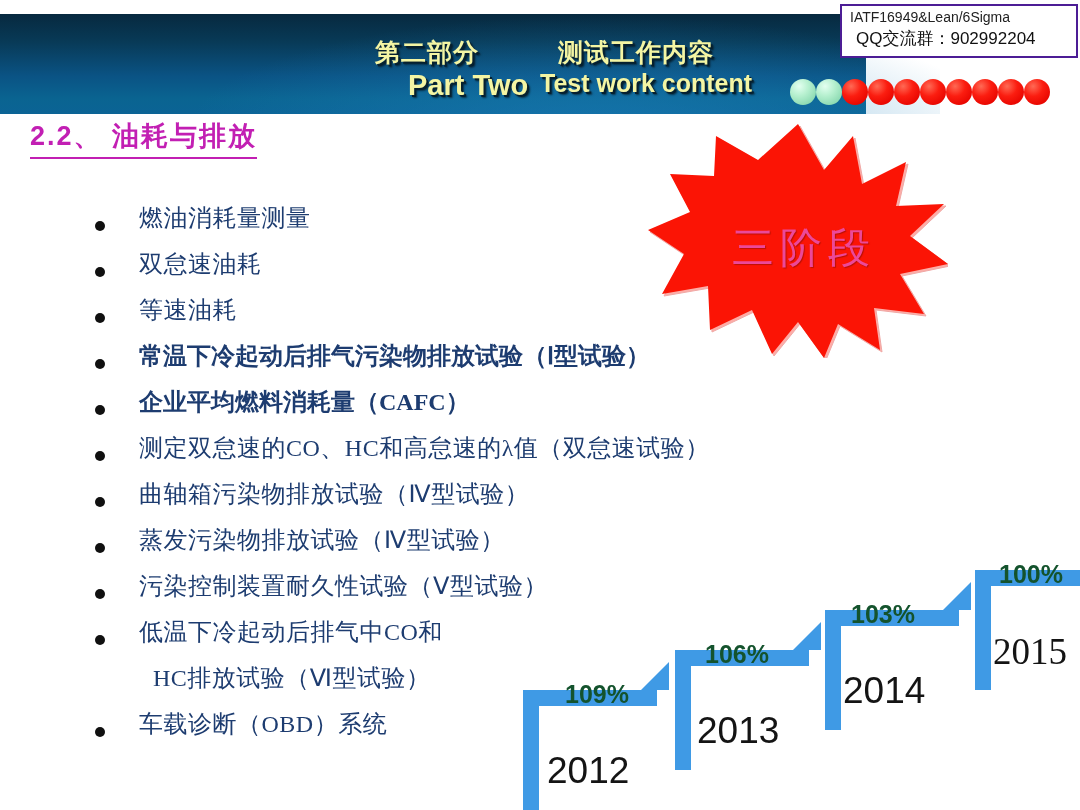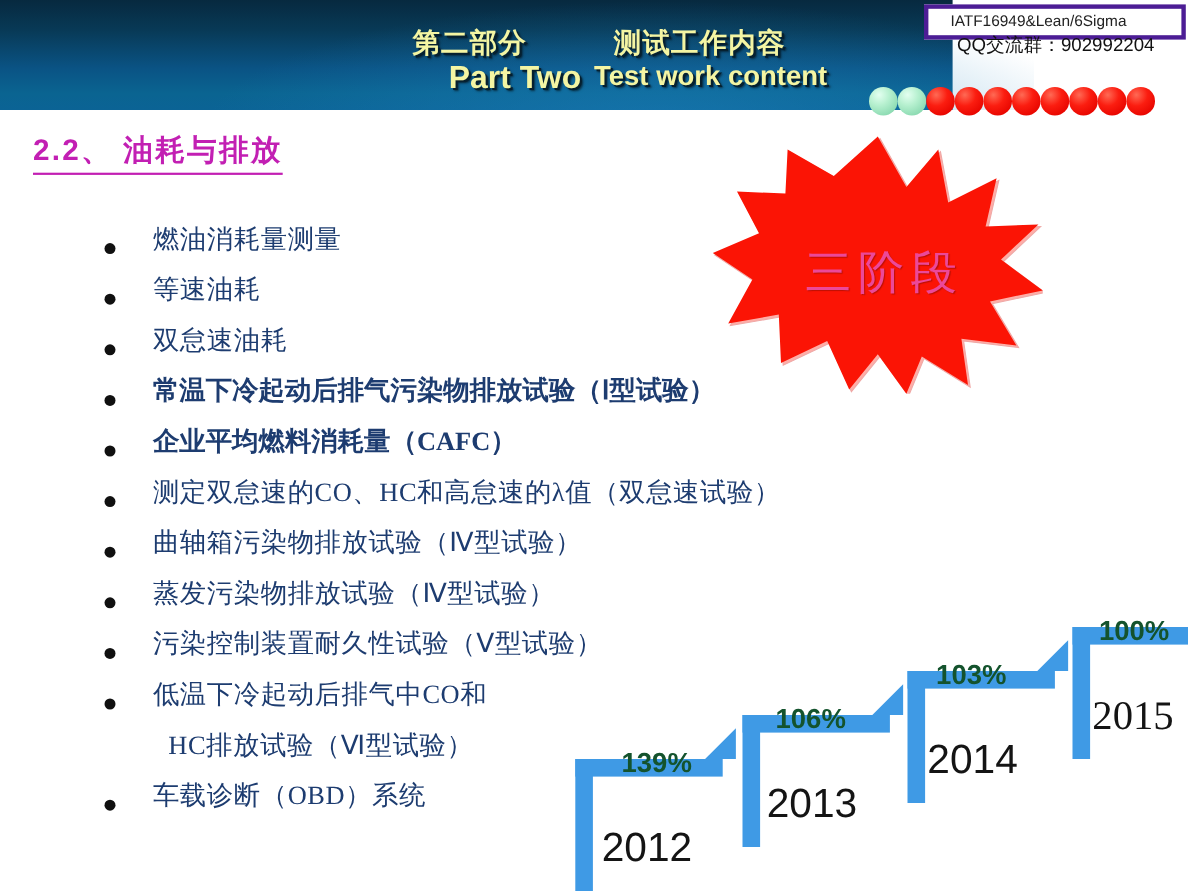--- a/index.html
+++ b/index.html
@@ -11,21 +11,21 @@
     width: 1080px;
     height: 810px;
     position: relative;
     overflow: hidden;
     font-family: "Liberation Sans", sans-serif;
   }
 
   
   #header-band {
     position: absolute;
-    left: 0; top: 0;
+    left: 0; top: 14px;
     width: 866px; height: 100px;
     background: linear-gradient(to bottom,
         #07293f 0%,
         #083a57 28%,
         #0a5384 62%,
         #0a6491 85%,
         #0b6395 100%);
     overflow: visible;
   }
   
@@ -51,25 +51,25 @@
   }
   #title-cn-part  { left: 375px; top: 22px; font-size: 25px; letter-spacing: 1px; }
   #title-en-part  { left: 372px; top: 55px; font-size: 29px; letter-spacing: 0px; margin-left: 36px; }
   #title-cn-topic { left: 558px; top: 22px; font-size: 25px; letter-spacing: 1px; }
   #title-en-topic { left: 540px; top: 55px; font-size: 25px; }
 
   
   #qq-box {
     position: absolute;
     left: 840px; top: 4px;
-    width: 238px; height: 32px;
+    width: 238px; height: 54px;
     background: #ffffff;
-    border: 4px solid #4c1d95;
+    border: 2px solid #4c1d95;
     box-sizing: border-box;
-    padding: 2px 0 0 20px;
+    padding: 2px 0 0 8px;
   }
   #qq-line1 {
     font-size: 14px;
     color: #222222;
     line-height: 19px;
     white-space: nowrap;
   }
   #qq-line2 {
     font-size: 17px;
     color: #111111;
@@ -247,26 +247,26 @@
 
 <div id="bullet-list">
 
   <div class="bullet-row">
     <span class="bullet-marker"></span>
     <span class="bullet-text">燃油消耗量测量</span>
   </div>
 
   <div class="bullet-row">
     <span class="bullet-marker"></span>
+    <span class="bullet-text">双怠速油耗</span>
+  </div>
+
+  <div class="bullet-row">
+    <span class="bullet-marker"></span>
     <span class="bullet-text">等速油耗</span>
-  </div>
-
-  <div class="bullet-row">
-    <span class="bullet-marker"></span>
-    <span class="bullet-text">双怠速油耗</span>
   </div>
 
   <div class="bullet-row">
     <span class="bullet-marker"></span>
     <span class="bullet-text bold">常温下冷起动后排气污染物排放试验（Ⅰ型试验）</span>
   </div>
 
   <div class="bullet-row">
     <span class="bullet-marker"></span>
     <span class="bullet-text bold">企业平均燃料消耗量（CAFC）</span>
@@ -319,21 +319,21 @@
   </div>
 </div>
 
 <div id="stair-chart">
 
   <div class="step" style="left:8px; top:125px;">
     <div class="v-bar" style="height:120px;"></div>
     <div class="h-bar" style="width:134px;"></div>
     <div class="arrow" style="left:118px; top:-28px; border-left:28px solid transparent; border-bottom:28px solid #3f9ae5;"></div>
   </div>
-  <div class="pct" style="left:50px; top:115px;">139%</div>
+  <div class="pct" style="left:50px; top:115px;">109%</div>
   <div class="yr" style="left:32px; top:185px;">2012</div>
 
   <div class="step" style="left:160px; top:85px;">
     <div class="v-bar" style="height:120px;"></div>
     <div class="h-bar" style="width:134px;"></div>
     <div class="arrow" style="left:118px; top:-28px; border-left:28px solid transparent; border-bottom:28px solid #3f9ae5;"></div>
   </div>
   <div class="pct" style="left:190px; top:75px;">106%</div>
   <div class="yr" style="left:182px; top:145px;">2013</div>
 

